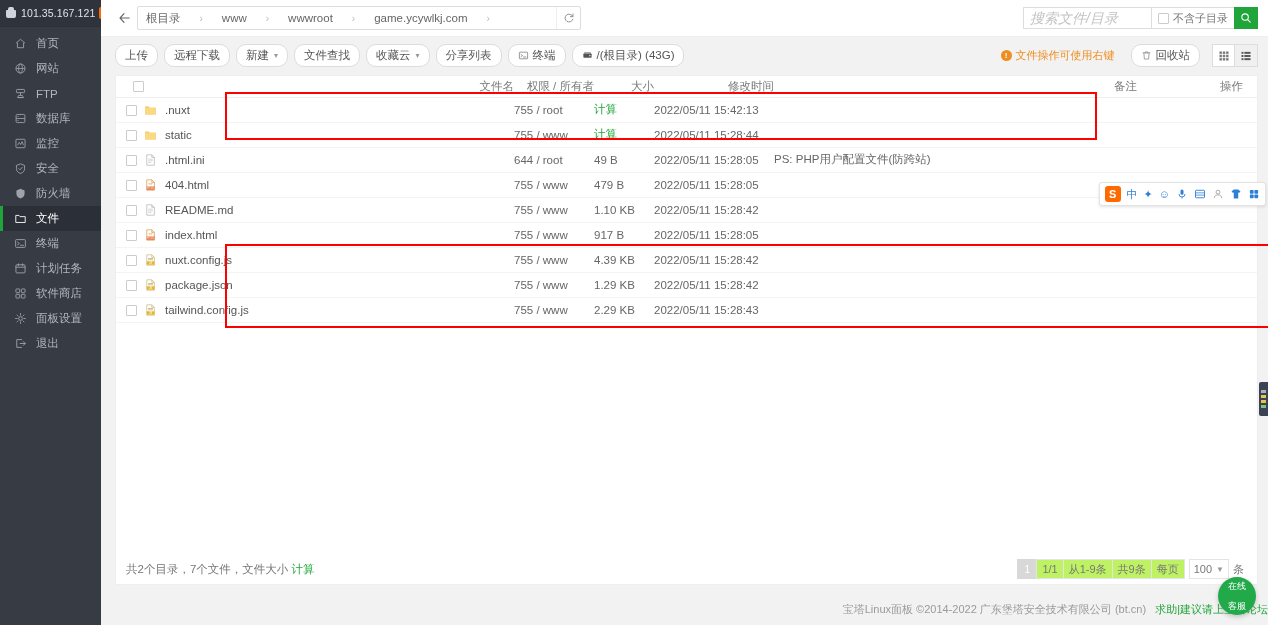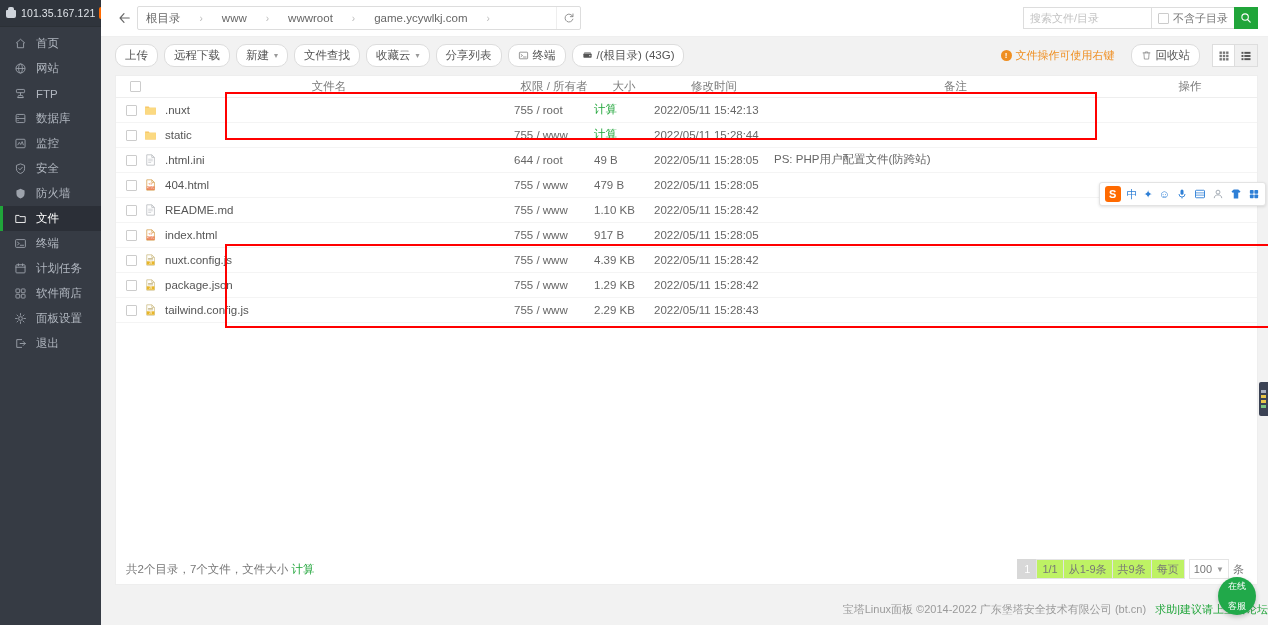--- a/index.html
+++ b/index.html
@@ -92,22 +92,22 @@
     display:flex;align-items:center;justify-content:center;
     color:#888; cursor:pointer; font-size:12px;
   }
   .top-spacer{flex:1;}
   .search-wrap{ display:flex; align-items:center; height:22px;}
   .search-box{
     width:128px;height:22px;border:1px solid #ddd; border-right:none;
     display:flex;align-items:center;padding:0 6px;background:#fff;
   }
   .search-box input{
-    border:none;outline:none;width:100%;font-size:11px;color:#333;
-    font-family:"Liberation Sans", sans-serif; background:transparent;
+    border:none;outline:none;width:100%;font-size:14px;color:#333;
+    font-family:"Liberation Sans", sans-serif; background:transparent;font-style:italic;
   }
   .search-box input::placeholder{ color:#c3c3c3; }
   .sub-chk{
     height:22px;border:1px solid #ddd;border-right:none;display:flex;align-items:center;gap:4px;
     padding:0 6px;background:#fff;font-size:11px;color:#777;cursor:pointer;white-space:nowrap;
   }
   .cbox{ width:11px;height:11px;border:1px solid #ccc;background:#fff;border-radius:1px;flex:0 0 11px;}
   .search-btn{
     width:24px;height:22px;background:#20a53a;border:1px solid #20a53a;
     display:flex;align-items:center;justify-content:center;cursor:pointer;
@@ -147,21 +147,21 @@
   .card{
     margin: 6px 10px 0 14px;
     background:#fff;
     border:1px solid #eee;
     height: 510px;
     position:relative;
   }
   table.ftable{ width:100%; border-collapse:collapse; table-layout:fixed;}
   table.ftable th{
     height:21px; font-weight:normal; font-size:11.5px; color:#7b7b7b;
-    text-align:center; background:#fff; border-bottom:1px solid #eee;
+    text-align:right; background:#fff; border-bottom:1px solid #eee;
     padding:0;
   }
   table.ftable td{
     height:25px; font-size:11.5px; color:#666; border-bottom:1px solid #f4f4f4; padding:0;
     white-space:nowrap; overflow:hidden;
   }
   .c-chk{ width:28px; padding-left:10px !important;}
   .c-name{ width:370px;}
   .c-own{ width:80px;}
   .c-size{ width:60px;}

